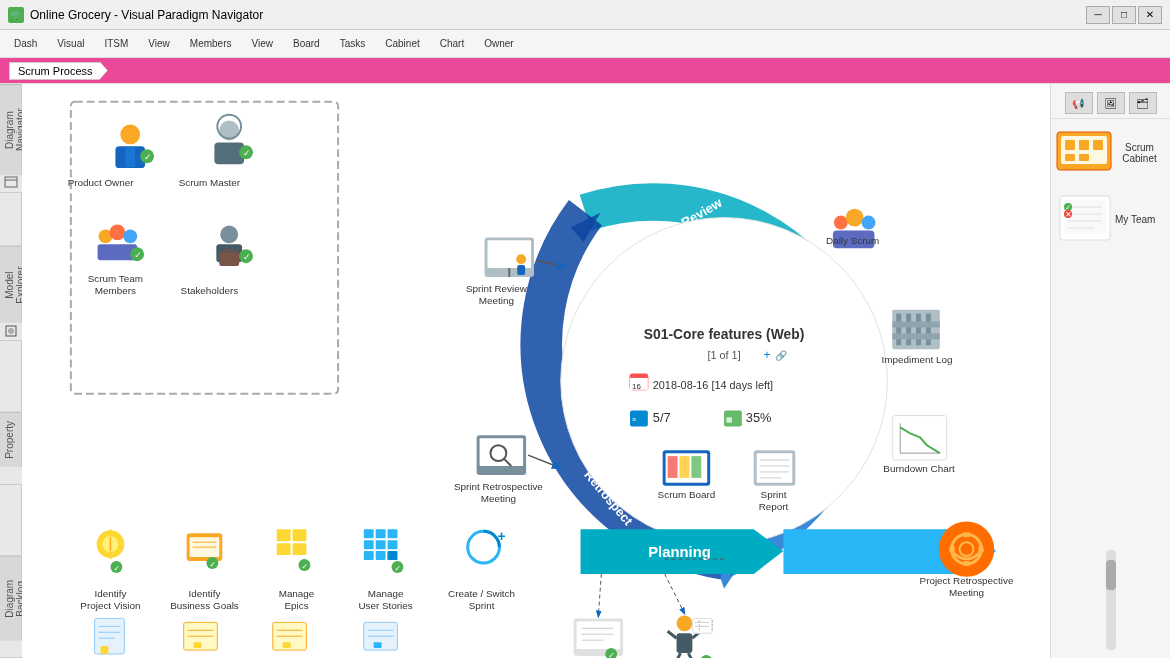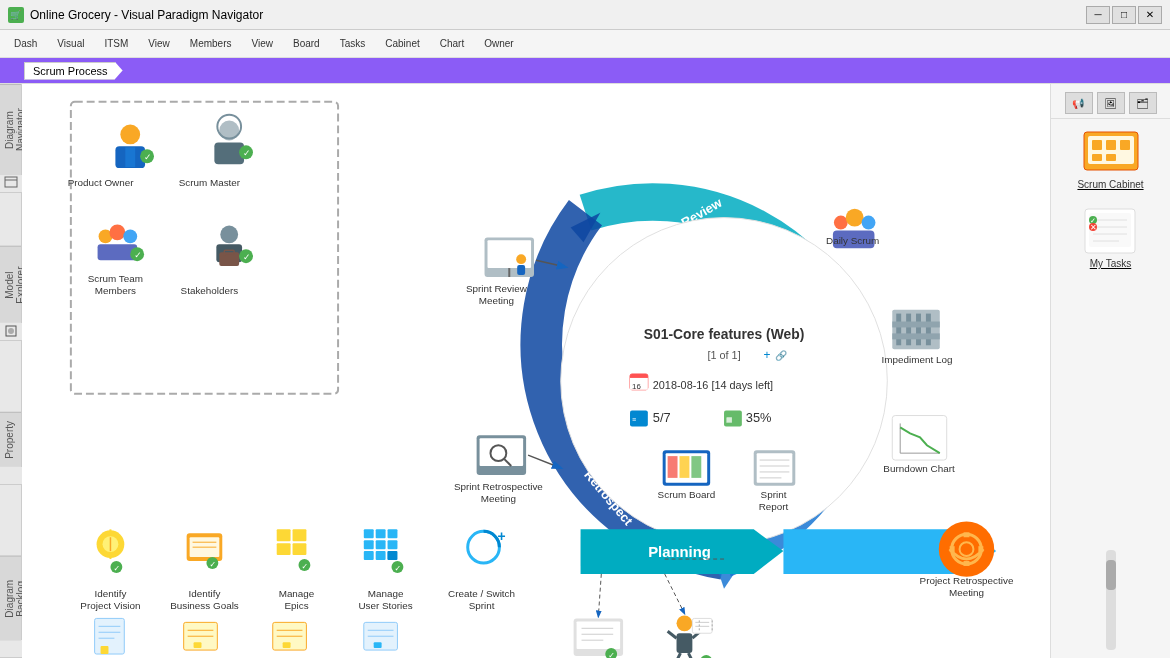--- a/index.html
+++ b/index.html
@@ -10,42 +10,42 @@
     .title-bar-left { display: flex; align-items: center; gap: 6px; font-size: 12px; }
     .title-bar-icon { width: 16px; height: 16px; background: #4caf50; border-radius: 2px; display: flex; align-items: center; justify-content: center; color: white; font-size: 9px; }
     .title-bar-controls { display: flex; gap: 2px; }
     .title-btn { width: 24px; height: 18px; background: #e0e0e0; border: 1px solid #aaa; display: flex; align-items: center; justify-content: center; font-size: 10px; cursor: pointer; }
 
     
     .menu-bar { background: #f5f5f5; height: 28px; display: flex; align-items: center; padding: 0 4px; border-bottom: 1px solid #ddd; }
     .menu-item { padding: 3px 10px; font-size: 10px; cursor: pointer; color: #333; }
 
     
-    .breadcrumb-bar { height: 26px; background: #8b5cf6; display: flex; align-items: center; padding: 0 24px; border-bottom: 1px solid #ddd; }
+    .breadcrumb-bar { height: 26px; background: #ec4899; display: flex; align-items: center; padding: 0 9px; border-bottom: 1px solid #ddd; }
     .breadcrumb { background: #fff; border: 1px solid #ccc; padding: 2px 14px 2px 8px; font-size: 11px; clip-path: polygon(0 0, calc(100% - 8px) 0, 100% 50%, calc(100% - 8px) 100%, 0 100%); }
 
     
     .main-layout { display: flex; height: calc(658px - 30px - 28px - 26px); }
 
     
     .left-panel { width: 22px; background: #e8e8e8; border-right: 1px solid #ccc; display: flex; flex-direction: column; }
     .left-tab { writing-mode: vertical-rl; transform: rotate(180deg); font-size: 10px; padding: 8px 4px; color: #555; background: #d8d8d8; border-bottom: 1px solid #bbb; cursor: pointer; text-align: center; }
 
     
     .content-area { flex: 1; display: flex; overflow: hidden; }
 
     
     .canvas { flex: 1; background: white; position: relative; overflow: hidden; }
 
     
     .right-panel { width: 120px; background: #f5f5f5; border-left: 1px solid #ddd; display: flex; flex-direction: column; align-items: center; padding: 4px 0; }
     .right-panel-top { display: flex; gap: 4px; padding: 4px; border-bottom: 1px solid #ddd; width: 100%; justify-content: center; }
     .right-panel-icon { width: 28px; height: 22px; background: #ddd; border: 1px solid #bbb; display: flex; align-items: center; justify-content: center; font-size: 10px; cursor: pointer; }
 
-    .cabinet-item { display: flex; flex-direction: column; align-items: center; padding: 8px 4px; width: 100%; cursor: pointer; text-decoration: underline; }
+    .cabinet-item { display: flex; flex-direction: row; align-items: center; padding: 8px 4px; width: 100%; cursor: pointer; }
     .cabinet-img { width: 60px; height: 50px; display: flex; align-items: center; justify-content: center; }
     .cabinet-label { font-size: 10px; text-align: center; color: #333; margin-top: 2px; }
 
     
     .diagram-svg { width: 100%; height: 100%; }
   </style>
 </head>
 <body>
 
 <div class="title-bar">
@@ -479,21 +479,21 @@
             <line x1="10" y1="27" x2="44" y2="27" stroke="#e0e0e0" stroke-width="1"></line>
             <line x1="10" y1="34" x2="36" y2="34" stroke="#e0e0e0" stroke-width="1"></line>
 
             <circle cx="10" cy="13" r="4" fill="#4CAF50"></circle>
             <text x="7" y="16" font-size="7" fill="white">✓</text>
 
             <circle cx="10" cy="20" r="4" fill="#F44336"></circle>
             <text x="7" y="23" font-size="8" fill="white">✕</text>
           </svg>
         </div>
-        <span class="cabinet-label">My Tasks</span>
+        <span class="cabinet-label">My Team</span>
       </div>
 
       <div style="flex:1;"></div>
       <div style="width:10px;height:100px;background:#ddd;border-radius:4px;margin:4px auto;position:relative;">
         <div style="width:10px;height:30px;background:#aaa;border-radius:4px;position:absolute;top:10px;"></div>
       </div>
     </div>
   </div>
 </div>
 

